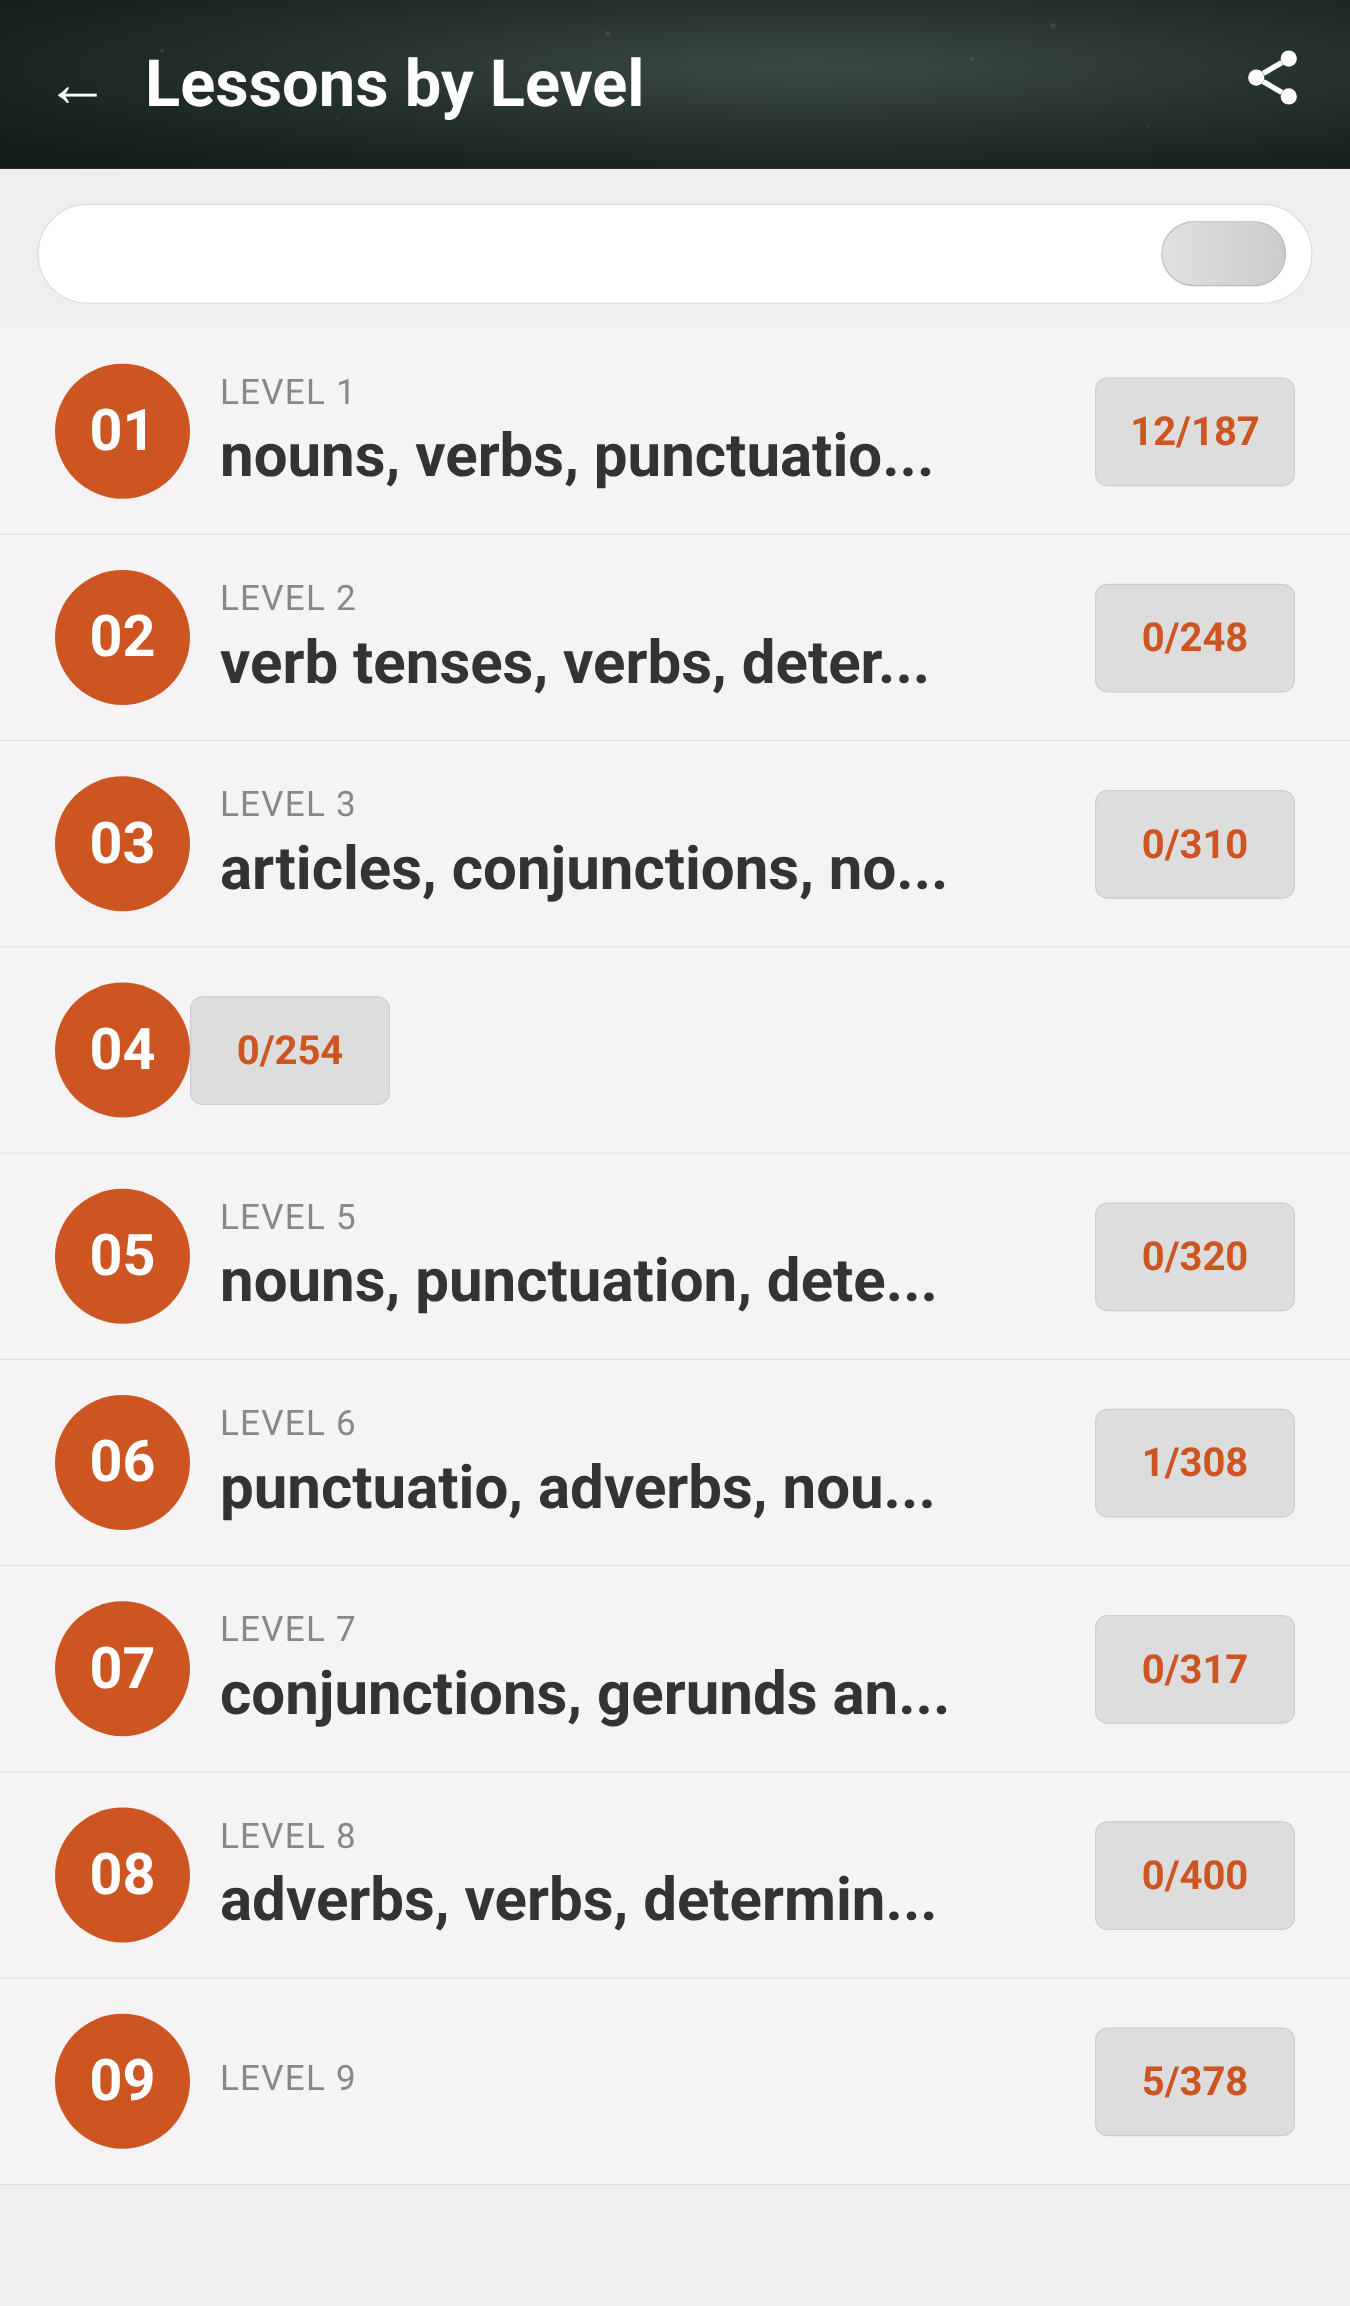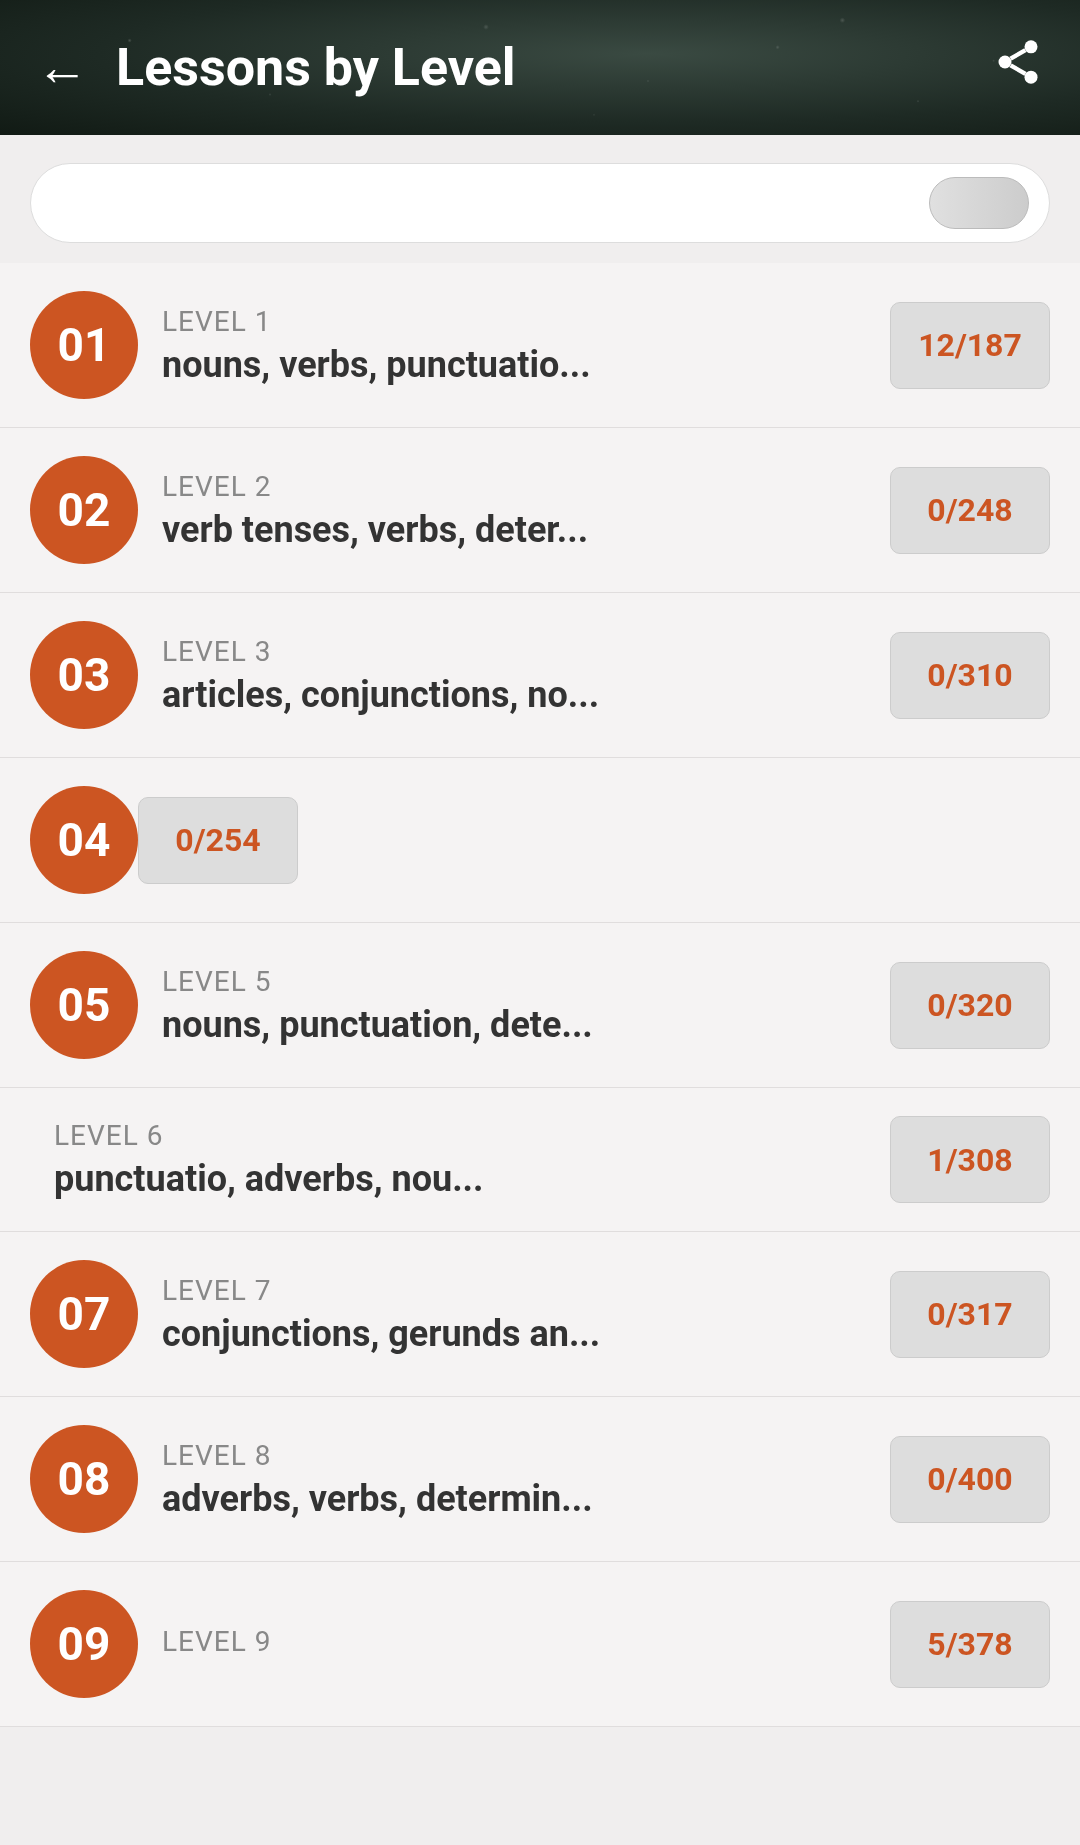--- a/index.html
+++ b/index.html
@@ -108,21 +108,21 @@
 
     
     .lessons-list {
       background: #f0eeee;
       padding: 0 0 30px;
     }
 
     .lesson-item {
       display: flex;
       align-items: center;
-      padding: 28px 30px;
+      padding: 28px 44px;
       background: #f5f3f3;
       border-bottom: 1.5px solid #e0dddd;
       cursor: pointer;
       min-height: 140px;
     }
 
     .level-badge {
       width: 108px;
       height: 108px;
       border-radius: 54px;
@@ -144,21 +144,21 @@
     .lesson-level-label {
       font-size: 28px;
       color: #888;
       font-weight: 400;
       text-transform: uppercase;
       letter-spacing: 1px;
       margin-bottom: 6px;
     }
 
     .lesson-topics {
-      font-size: 36px;
+      font-size: 48px;
       font-weight: 700;
       color: #333;
     }
 
     .lesson-progress {
       min-width: 160px;
       height: 87px;
       background: #ddd;
       border-radius: 10px;
       border: 1.5px solid #ccc;
@@ -227,20 +227,21 @@
     </div>
     <div class="lesson-item">
       <div class="level-badge">05</div>
       <div class="lesson-info">
         <div class="lesson-level-label">LEVEL 5</div>
         <div class="lesson-topics">nouns, punctuation, dete...</div>
       </div>
       <div class="lesson-progress">0/320</div>
     </div>
     <div class="lesson-item">
+      <div class="level-badge">06</div>
       <div class="lesson-info">
         <div class="lesson-level-label">LEVEL 6</div>
         <div class="lesson-topics">punctuatio, adverbs, nou...</div>
       </div>
       <div class="lesson-progress">1/308</div>
     </div>
     <div class="lesson-item">
       <div class="level-badge">07</div>
       <div class="lesson-info">
         <div class="lesson-level-label">LEVEL 7</div>

